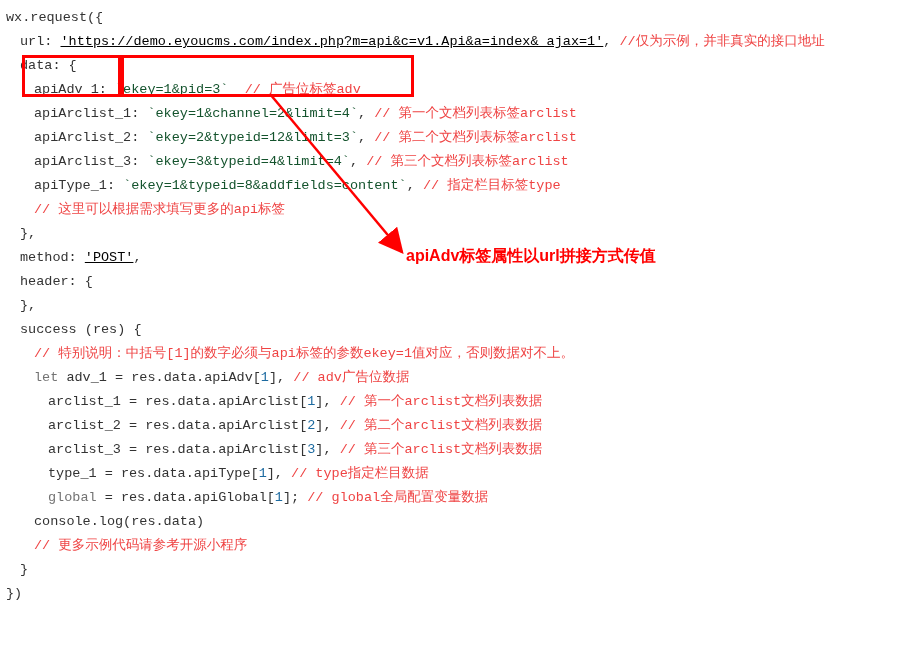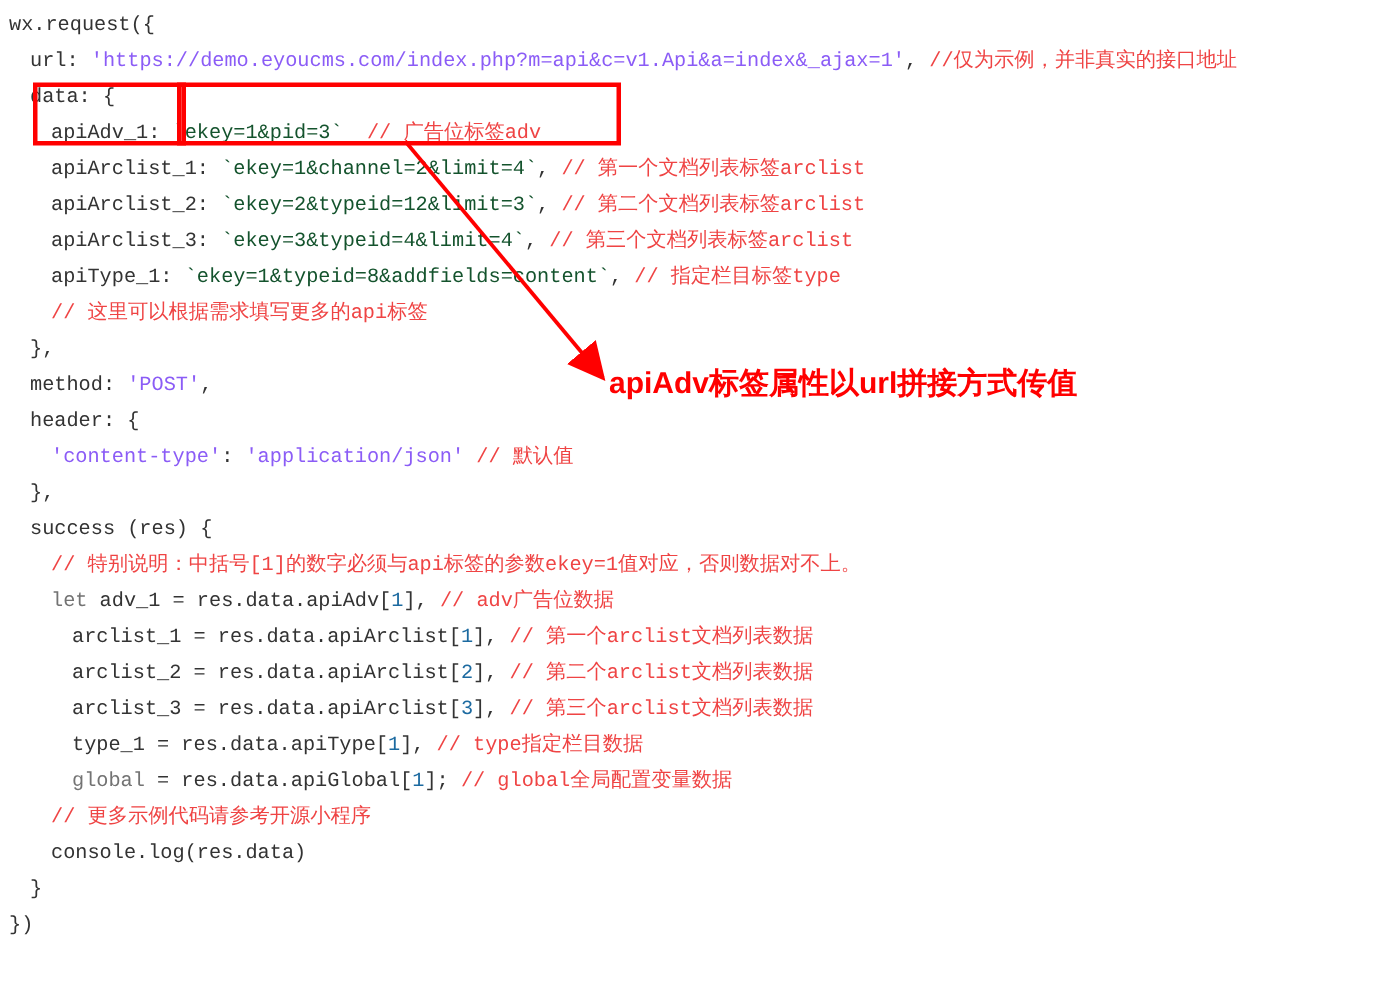--- a/index.html
+++ b/index.html
@@ -8,21 +8,21 @@
     background: #fff;
     font-family: Consolas, "Courier New", "Microsoft YaHei", monospace;
     font-size: 13.5px;
     line-height: 24px;
     color: #333;
     width: 919px;
     box-sizing: border-box;
     position: relative;
   }
   .kw { color: #737373; }
-  .str { color: #8b5cf6; }
+  .str { color: #000000; text-decoration: underline; }
   .tmpl { color: #14532d; }
   .cmt { color: #ef4444; }
   .num { color: #1c6aa0; }
   .line { white-space: pre; }
   .indent1 { padding-left: 14px; }
   .indent2 { padding-left: 28px; }
   .indent3 { padding-left: 42px; }
   .box1 {
     position: absolute;
     border: 3px solid #ff0000;
@@ -40,21 +40,21 @@
     width: 290px;
     height: 36px;
     pointer-events: none;
   }
   .anno {
     position: absolute;
     left: 406px;
     top: 244px;
     color: #ff0000;
     font-weight: bold;
-    font-size: 20px;
+    font-size: 16px;
     font-family: "Microsoft YaHei", sans-serif;
     white-space: nowrap;
   }
   .arrow {
     position: absolute;
     left: 0; top: 0;
     pointer-events: none;
   }
 </style>
 </head>
@@ -66,32 +66,31 @@
 <div class="line indent1"><span>data: {</span></div>
 <div class="line indent2"><span>apiAdv_1: </span><span class="tmpl">`ekey=1&amp;pid=3`</span><span>  </span><span class="cmt">// 广告位标签adv</span></div>
 <div class="line indent2"><span>apiArclist_1: </span><span class="tmpl">`ekey=1&amp;channel=2&amp;limit=4`</span><span>, </span><span class="cmt">// 第一个文档列表标签arclist</span></div>
 <div class="line indent2"><span>apiArclist_2: </span><span class="tmpl">`ekey=2&amp;typeid=12&amp;limit=3`</span><span>, </span><span class="cmt">// 第二个文档列表标签arclist</span></div>
 <div class="line indent2"><span>apiArclist_3: </span><span class="tmpl">`ekey=3&amp;typeid=4&amp;limit=4`</span><span>, </span><span class="cmt">// 第三个文档列表标签arclist</span></div>
 <div class="line indent2"><span>apiType_1: </span><span class="tmpl">`ekey=1&amp;typeid=8&amp;addfields=content`</span><span>, </span><span class="cmt">// 指定栏目标签type</span></div>
 <div class="line indent2"><span class="cmt">// 这里可以根据需求填写更多的api标签</span></div>
 <div class="line indent1"><span>},</span></div>
 <div class="line indent1"><span>method: </span><span class="str">'POST'</span><span>,</span></div>
 <div class="line indent1"><span>header: {</span></div>
-<div class="line indent2"><span class="str">'content-type'</span><span>: </span><span class="str">'application/json'</span><span> </span><span class="cmt">// 默认值</span></div>
 <div class="line indent1"><span>},</span></div>
 <div class="line indent1"><span>success (res) {</span></div>
 <div class="line indent2"><span class="cmt">// 特别说明：中括号[1]的数字必须与api标签的参数ekey=1值对应，否则数据对不上。</span></div>
 <div class="line indent2"><span class="kw">let</span><span> adv_1 = res.data.apiAdv[</span><span class="num">1</span><span>], </span><span class="cmt">// adv广告位数据</span></div>
 <div class="line indent3"><span>arclist_1 = res.data.apiArclist[</span><span class="num">1</span><span>], </span><span class="cmt">// 第一个arclist文档列表数据</span></div>
 <div class="line indent3"><span>arclist_2 = res.data.apiArclist[</span><span class="num">2</span><span>], </span><span class="cmt">// 第二个arclist文档列表数据</span></div>
 <div class="line indent3"><span>arclist_3 = res.data.apiArclist[</span><span class="num">3</span><span>], </span><span class="cmt">// 第三个arclist文档列表数据</span></div>
 <div class="line indent3"><span>type_1 = res.data.apiType[</span><span class="num">1</span><span>], </span><span class="cmt">// type指定栏目数据</span></div>
 <div class="line indent3"><span class="kw">global</span><span> = res.data.apiGlobal[</span><span class="num">1</span><span>]; </span><span class="cmt">// global全局配置变量数据</span></div>
+<div class="line indent2"><span>console.log(res.data)</span></div>
 <div class="line indent2"><span class="cmt">// 更多示例代码请参考开源小程序</span></div>
-<div class="line indent2"><span>console.log(res.data)</span></div>
 <div class="line indent1"><span>}</span></div>
 <div class="line"><span>})</span></div>
 </div>
 
 <div class="box1"></div>
 <div class="box2"></div>
 
 <svg class="arrow" width="919" height="665">
   <defs>
     <marker id="ah" markerWidth="12" markerHeight="12" refX="9" refY="5" orient="auto">

